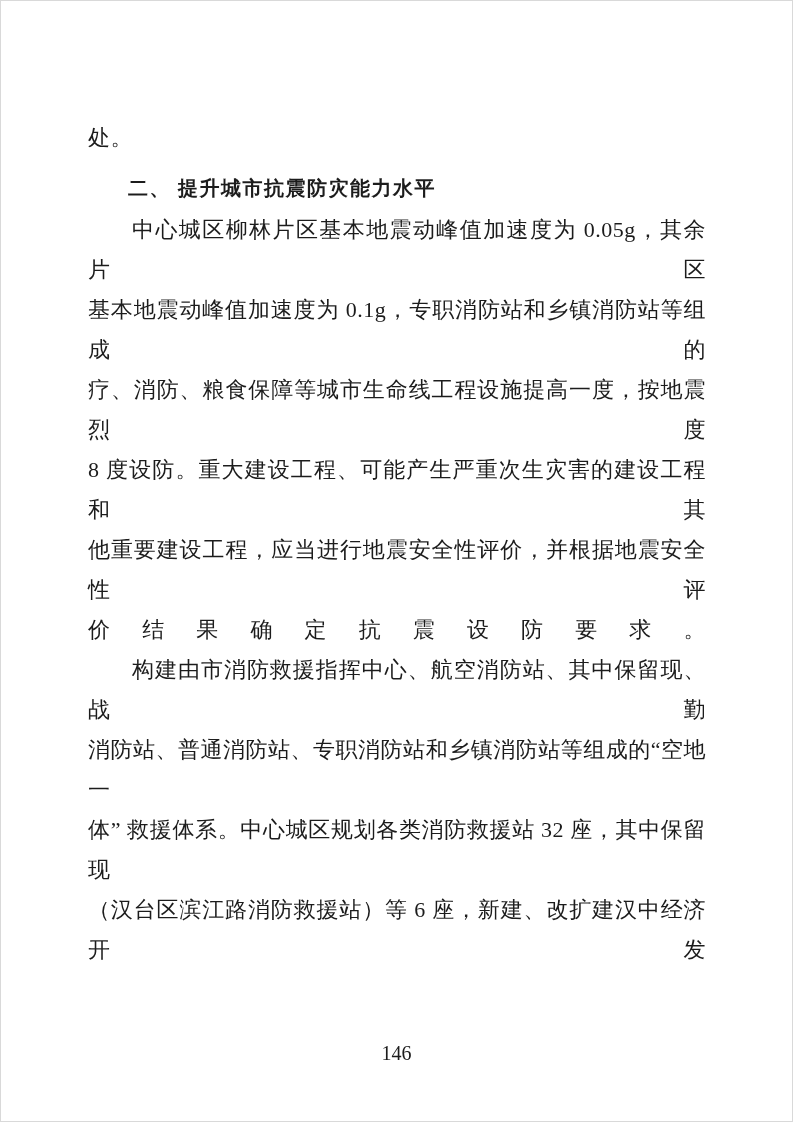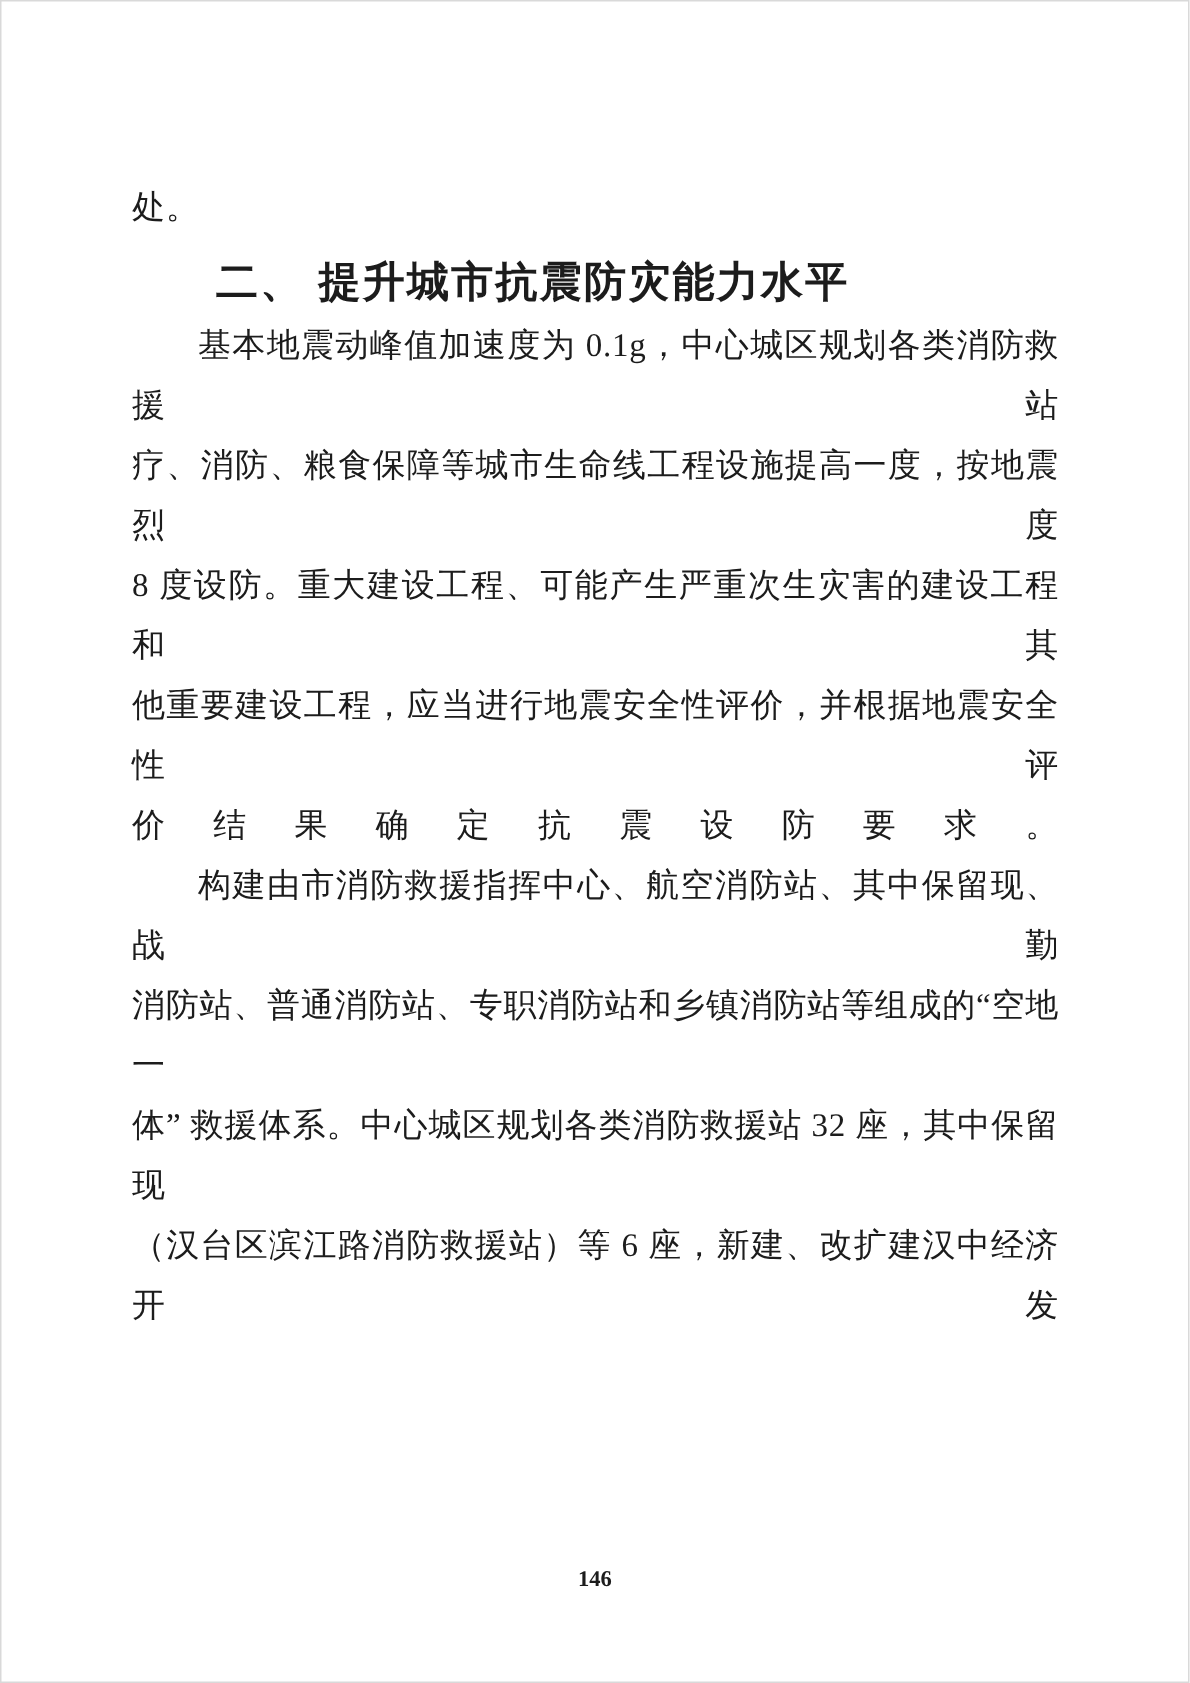--- a/index.html
+++ b/index.html
@@ -31,53 +31,53 @@
     white-space: normal;
   }
   .leading-line {
     line-height: 40px;
     text-align: left;
     letter-spacing: 0.5px;
   }
   .heading {
     font-family: "Liberation Sans", "DejaVu Sans", sans-serif;
     font-weight: bold;
-    font-size: 28px;
+    font-size: 20px;
     line-height: 40px;
     margin: 10px 0 2px 0;
     text-indent: 2em;
     letter-spacing: 1.5px;
     text-align: left;
   }
   .para { margin: 0; }
   .para .line:first-child { text-indent: 2em; }
   
   .p-s2 .line:nth-child(7) { text-align-last: left; }
   .page-number {
     position: absolute;
     left: 0; right: 0; top: 1038px;
     text-align: center;
-    font-size: 15px;
+    font-size: 20px;
     line-height: 30px;
     color: #1c1c1c;
-    font-weight: bold;
   }
 </style>
 </head>
 <body>
 
 <div class="page">
   <div class="content">
 
     <div class="leading-line">处。</div>
 
     <div class="heading">二、 提升城市抗震防灾能力水平</div>
 
     <div class="para p-s2">
-        <div class="line">基本地震动峰值加速度为 0.1g，中心城区规划各类消防救援站</div>
+        <div class="line">中心城区柳林片区基本地震动峰值加速度为 0.05g，其余片区</div>
+        <div class="line">基本地震动峰值加速度为 0.1g，专职消防站和乡镇消防站等组成的</div>
         <div class="line">疗、消防、粮食保障等城市生命线工程设施提高一度，按地震烈度</div>
         <div class="line">8 度设防。重大建设工程、可能产生严重次生灾害的建设工程和其</div>
         <div class="line">他重要建设工程，应当进行地震安全性评价，并根据地震安全性评</div>
         <div class="line">价结果确定抗震设防要求。</div>
       </div>
 
 
     <div class="para p-s3a">
         <div class="line">构建由市消防救援指挥中心、航空消防站、其中保留现、战勤</div>
         <div class="line">消防站、普通消防站、专职消防站和乡镇消防站等组成的“空地一</div>

